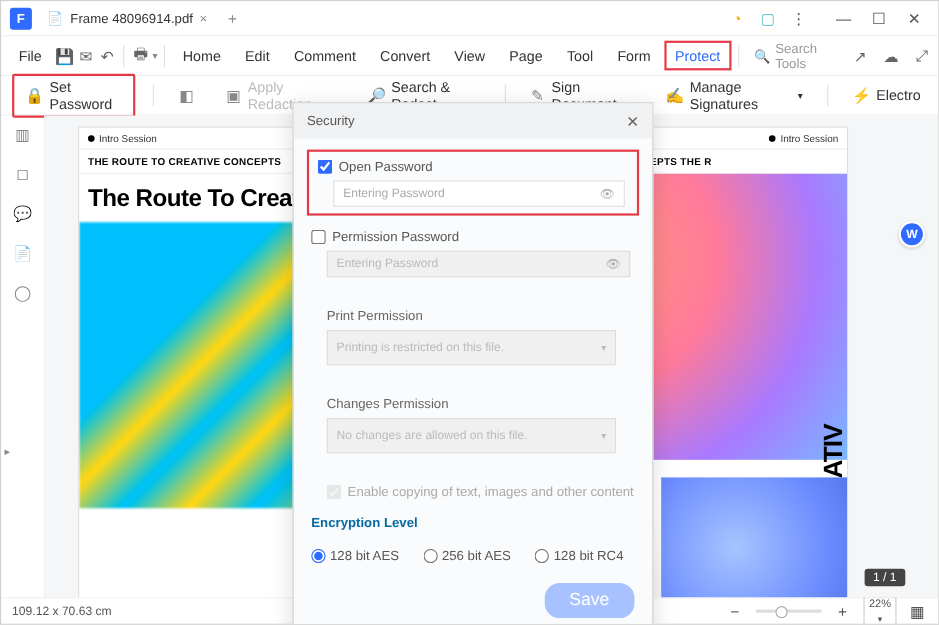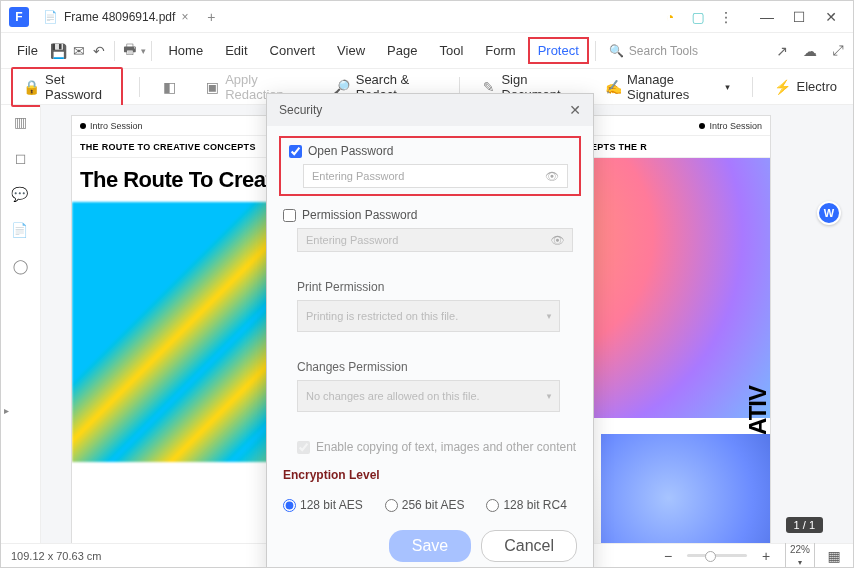--- a/index.html
+++ b/index.html
@@ -107,20 +107,21 @@
   <div class="menu-item">File</div>
   <span class="ico">💾</span>
   <span class="ico">✉</span>
   <span class="ico">↶</span>
   <span class="sep"></span>
   <span class="ico">🖶</span>
   <span style="font-size:9px;color:#888">▾</span>
   <span class="sep"></span>
   <div class="menu-item">Home</div>
   <div class="menu-item">Edit</div>
+  <div class="menu-item">Comment</div>
   <div class="menu-item">Convert</div>
   <div class="menu-item">View</div>
   <div class="menu-item">Page</div>
   <div class="menu-item">Tool</div>
   <div class="menu-item">Form</div>
   <div class="menu-item active">Protect</div>
   <span class="sep"></span>
   <div class="search-tools">
     <span>🔍</span>
     <span>Search Tools</span>
@@ -252,39 +253,38 @@
         <span>No changes are allowed on this file.</span>
         <span style="font-size:9px">▾</span>
       </div>
     </div>
 
     <div class="chk-row" style="margin-left:14px;margin-bottom:14px">
       <input type="checkbox" class="chk" checked="" disabled="" style="opacity: 0.5;">
       <span style="color:#aaa">Enable copying of text, images and other content</span>
     </div>
 
-    <div style="font-weight:600;color:#7f1d1d;margin-bottom:16px">Encryption Level</div>
+    <div style="font-weight:600;color:#0369a1;margin-bottom:16px">Encryption Level</div>
     <div class="radio-row">
       <label class="radio-item">
         <input type="radio" name="enc" checked="" style="">
         <span>128 bit AES</span>
       </label>
       <label class="radio-item">
         <input type="radio" name="enc" style="">
         <span>256 bit AES</span>
       </label>
       <label class="radio-item">
         <input type="radio" name="enc" style="">
         <span>128 bit RC4</span>
       </label>
     </div>
 
     <div class="dlg-buttons">
       <button class="btn save">Save</button>
-      <button class="btn cancel">Cancel</button>
     </div>
   </div>
 </div>
 
 <div class="statusbar">
   <span>109.12 x 70.63 cm</span>
   <div class="status-center">
     <span class="ico" style="color:#2f6bff">✋</span>
     <span class="ico">⬚</span>
     <span class="ico">⇤</span>

